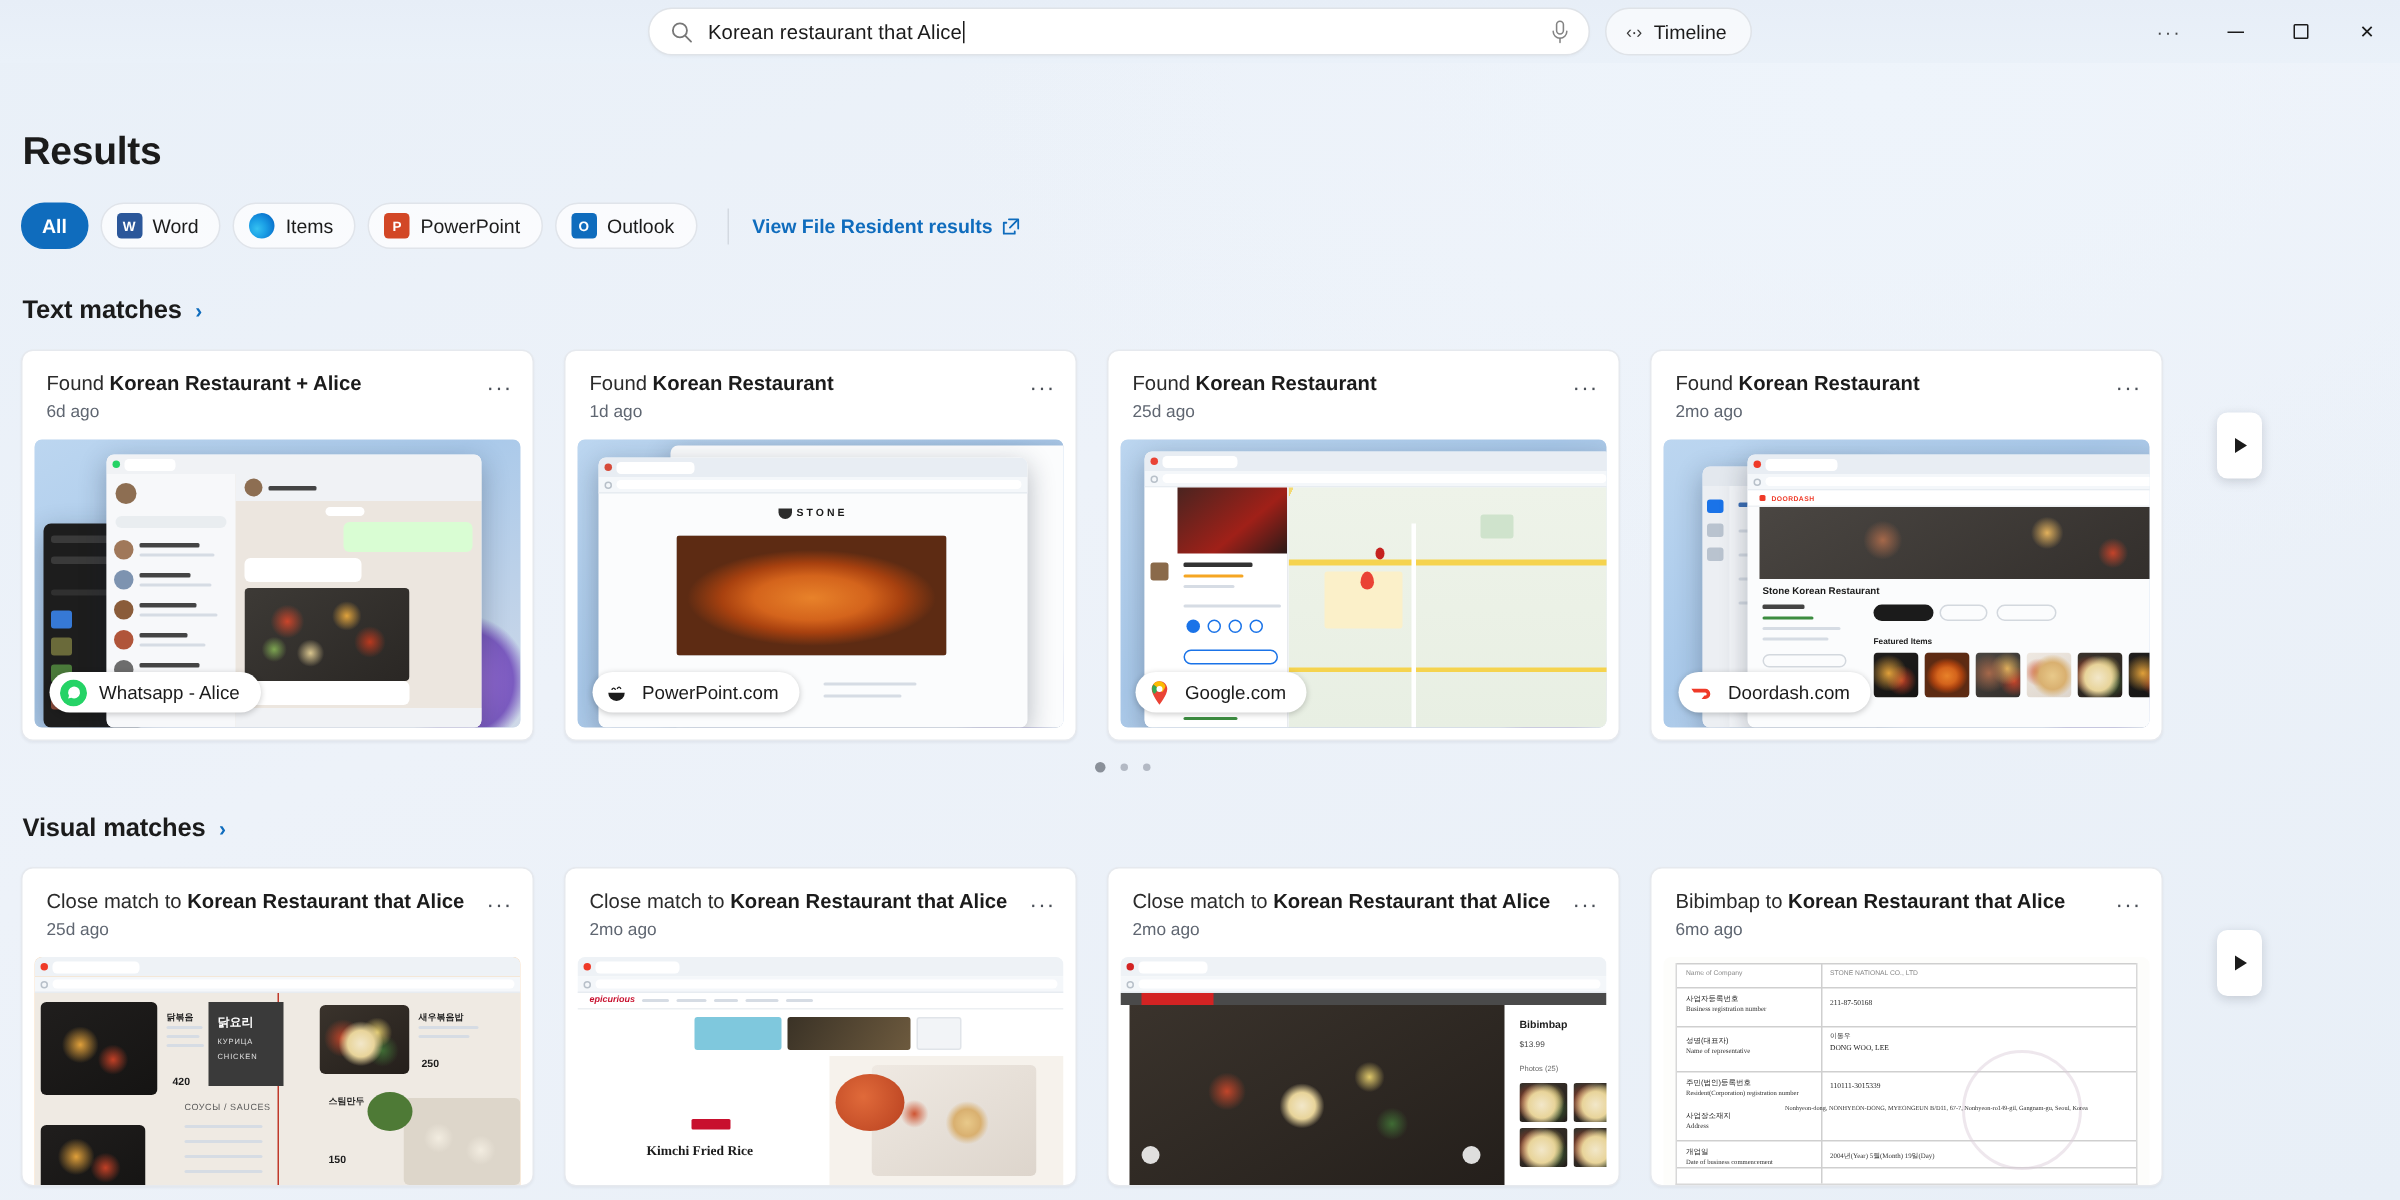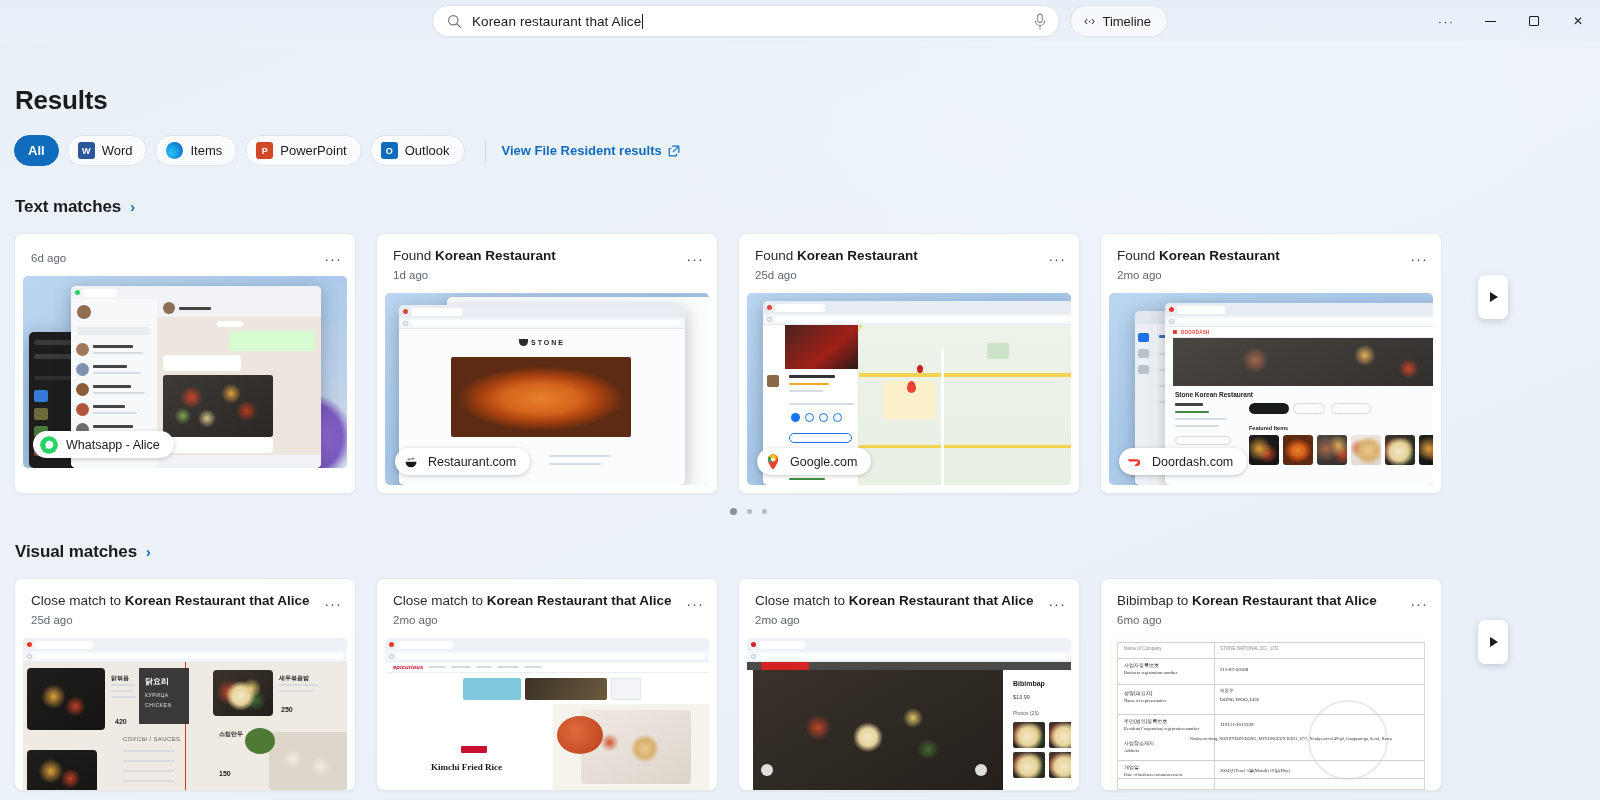--- a/index.html
+++ b/index.html
@@ -384,20 +384,21 @@
   <div class="section-head" style="margin-top:31px;">
     <span class="section-title">Text matches</span>
     <span class="section-chev">›</span>
   </div>
 
   <div class="carousel" style="margin-top:16px;">
     <div class="card-row">
 
       <div class="card">
         <div class="card-head">
+          <div class="card-title"><span>Found </span><b>Korean Restaurant + Alice</b></div>
           <div class="card-time">6d ago</div>
           <div class="card-more">···</div>
         </div>
         <div class="thumb">
           <div class="desk"></div>
 
           <div class="win" style="left:6px; top:56px; width:68px; height:136px; background:#1d1d1d;">
             <div style="position:absolute;left:5px;top:8px;width:46px;height:5px;background:#3a3a3a;border-radius:2px;"></div>
             <div style="position:absolute;left:5px;top:22px;width:40px;height:5px;background:#3a3a3a;border-radius:2px;"></div>
             <div style="position:absolute;left:5px;top:44px;width:52px;height:4px;background:#303030;border-radius:2px;"></div>
@@ -479,21 +480,21 @@
             <div class="food-stew sq" style="position:absolute;left:52px;top:52px;width:180px;height:80px;"></div>
             <div class="ln" style="position:absolute;left:150px;top:150px;width:62px;"></div>
             <div class="ln" style="position:absolute;left:150px;top:158px;width:52px;"></div>
           </div>
           <div class="src-badge">
             <svg class="badge-ico" viewBox="0 0 18 18">
               <circle cx="9" cy="9" r="9" fill="#fff"></circle>
               <path d="M3.5 8.8h11a5.5 5.5 0 0 1-11 0z" fill="#1b1b1b"></path>
               <path d="M6 6.6c.6-1.2 1.6-1.2 2.2 0M9.6 6c.6-1.2 1.6-1.2 2.2 0" fill="none" stroke="#1b1b1b" stroke-width=".9" stroke-linecap="round"></path>
             </svg>
-            <span>Restaurant.com</span>
+            <span>PowerPoint.com</span>
           </div>
         </div>
       </div>
 
       <div class="card">
         <div class="card-head">
           <div class="card-title"><span>Found </span><b>Korean Restaurant</b></div>
           <div class="card-time">25d ago</div>
           <div class="card-more">···</div>
         </div>

